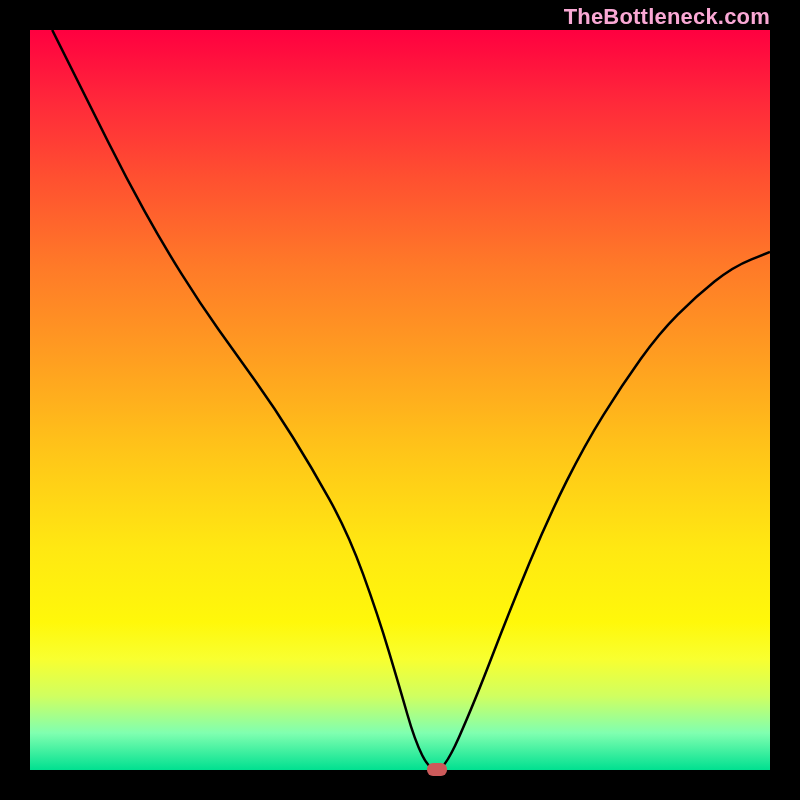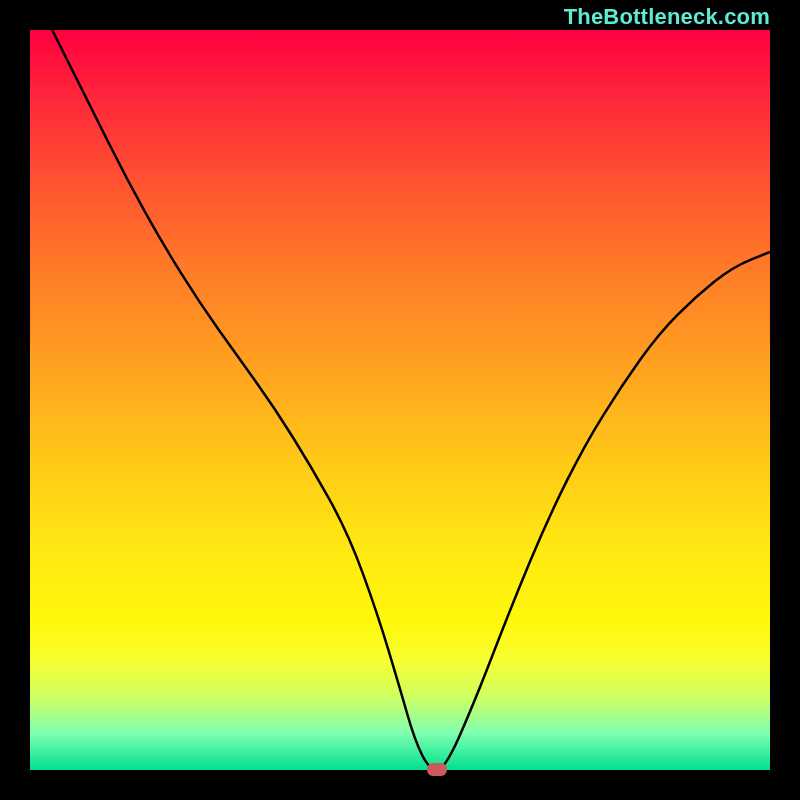--- a/index.html
+++ b/index.html
@@ -30,21 +30,21 @@
       #80ffb0 95%,
       #00e090 100%);
   }
   .watermark {
     position: absolute;
     top: 4px;
     right: 30px;
     font-family: Arial, Helvetica, sans-serif;
     font-size: 22px;
     font-weight: bold;
-    color: #5eead4;
+    color: #f9a8d4;
     letter-spacing: 0.2px;
   }
   svg.curve {
     position: absolute;
     left: 0; top: 0;
     width: 100%;
     height: 100%;
   }
   .marker-red {
     position: absolute;

